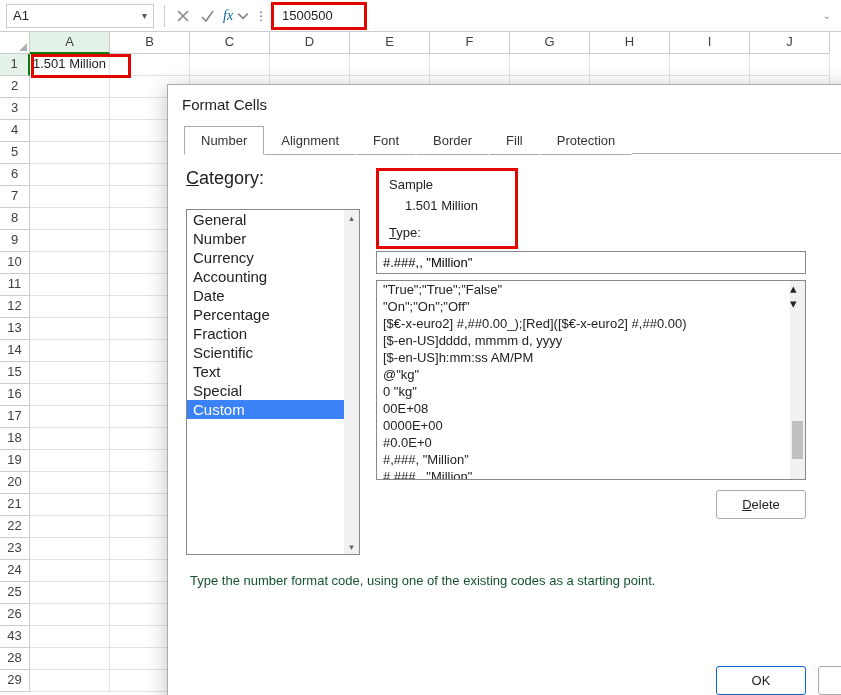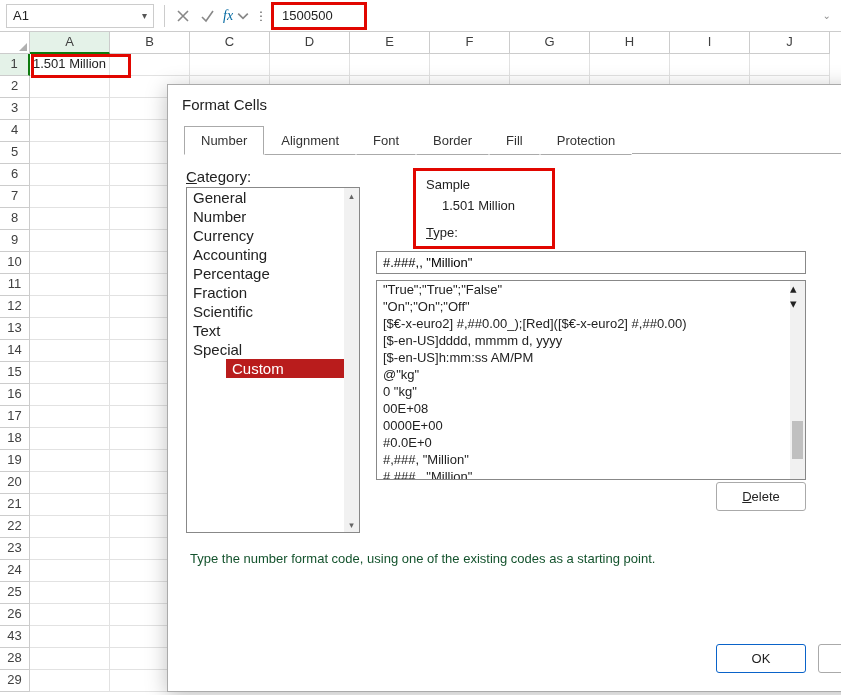--- a/index.html
+++ b/index.html
@@ -212,21 +212,21 @@
     border-top: 1px solid #aaa;
     margin: 0 16px;
     margin-top: -1px;
   }
   .dlg-body {
     padding: 14px 18px 0 18px;
     display: flex;
     gap: 16px;
   }
   .category-col { width: 174px; }
-  .cat-label { font-size: 15px; margin-bottom: 2px; }
+  .cat-label { font-size: 18px; margin-bottom: 20px; }
   .listbox {
     border: 1px solid #888;
     height: 346px;
     overflow: hidden;
     position: relative;
     background: #fff;
   }
   .listbox .scroll-track {
     position: absolute;
     right: 0; top: 0; bottom: 0;
@@ -238,30 +238,28 @@
     left: 0; width: 15px; height: 15px;
     display:flex;align-items:center;justify-content:center;
     color:#666;font-size:9px;
   }
   .listbox .item {
     padding: 1px 6px;
     font-size: 15px;
     white-space: nowrap;
   }
   .listbox .item.selected {
-    background: #b91c1c;
+    background: #3b82f6;
     color: #fff;
-    margin-left: 39px;
   }
   .right-col { flex: 1; }
   .sample-box {
     border: 3px solid #e10600;
     padding: 6px 10px 6px 10px;
     width: 142px;
-    margin-left: 37px;
   }
   .label-under { color:#222; }
   .sample-val {
     padding: 6px 0 4px 16px;
     font-size: 13px;
   }
   .type-label { margin-top: 8px; }
   .type-input {
     width: 430px;
     border: 1px solid #888;
@@ -287,21 +285,21 @@
     background:#c0c0c0;
   }
   .codes-list .item {
     padding: 1px 6px;
     font-size: 13px;
     white-space: nowrap;
     overflow: hidden;
     text-overflow: ellipsis;
   }
   .delete-row {
-    display:flex; justify-content:flex-end; width:430px; margin-top:2px;
+    display:flex; justify-content:flex-end; width:430px; margin-top:10px;
   }
   .btn {
     border: 1px solid #aaa;
     background: #fff;
     padding: 6px 20px;
     font-size: 13px;
     border-radius: 3px;
     min-width: 90px;
     text-align:center;
   }
@@ -771,20 +769,21 @@
     </div>
   <div class="tabline"></div>
   <div class="dlg-body">
     <div class="category-col">
       <div class="cat-label"><span class="underline-first">C</span>ategory:</div>
       <div class="listbox">
         <div class="item">General</div>
           <div class="item">Number</div>
           <div class="item">Currency</div>
           <div class="item">Accounting</div>
+          <div class="item">Date</div>
           <div class="item">Percentage</div>
           <div class="item">Fraction</div>
           <div class="item">Scientific</div>
           <div class="item">Text</div>
           <div class="item">Special</div>
           <div class="item selected">Custom</div>
           <div class="scroll-track">
           <div class="scroll-arrow" style="top:0">▴</div>
           <div class="scroll-arrow" style="bottom:0">▾</div>
         </div>

